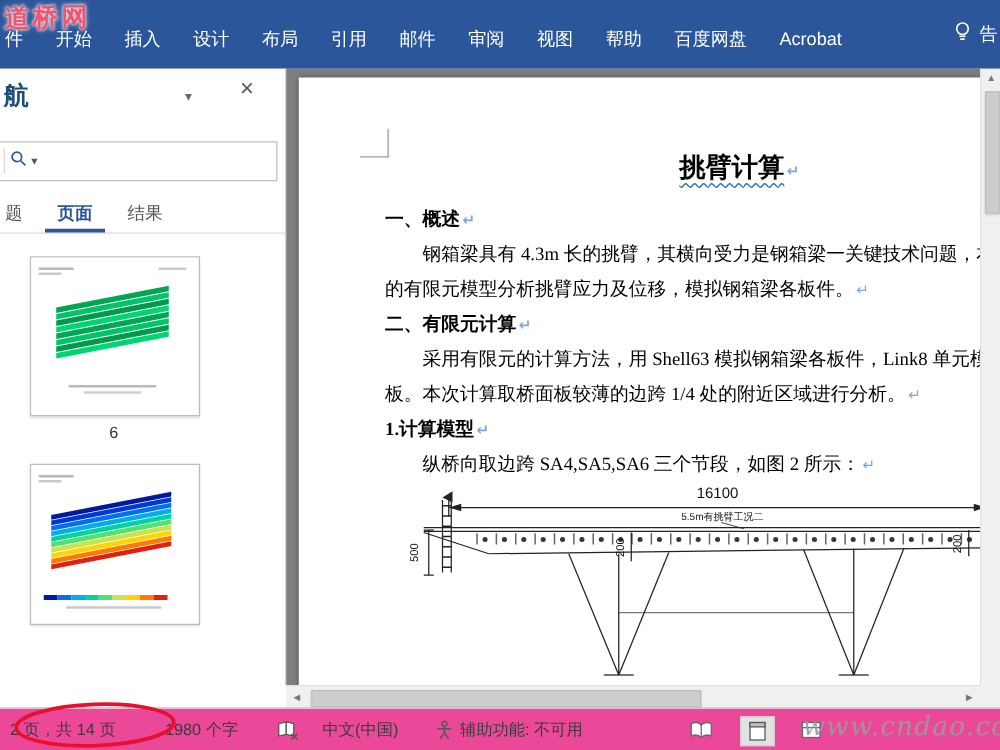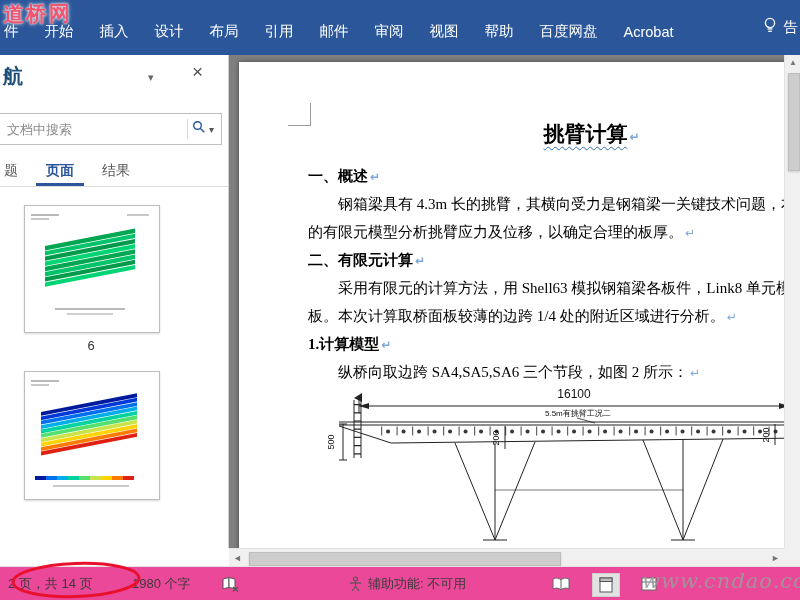--- a/index.html
+++ b/index.html
@@ -115,21 +115,20 @@
       <span class="label">告</span>
     </div>
   </div>
 
   <div class="navpane">
     <div class="nav-title">航</div>
     <div class="nav-dd">▾</div>
     <div class="nav-close">×</div>
 
     <div class="nav-search">
-      <input type="text" placeholder="文档中搜索" style="">
       <span class="sep"></span>
       <span>
         <svg width="14" height="14" viewBox="0 0 14 14">
           <circle cx="5.5" cy="5.5" r="3.8" fill="none" stroke="#2b579a" stroke-width="1.4"></circle>
           <line x1="8.4" y1="8.4" x2="12.3" y2="12.3" stroke="#2b579a" stroke-width="1.4"></line>
         </svg>
       </span>
       <span class="dd">▾</span>
     </div>
 
@@ -198,21 +197,21 @@
     <div class="page">
       <div class="fold"></div>
 
       <div class="doc-title">
         <span class="t">挑臂计算</span><span class="pilcrow">↵</span>
       </div>
 
       <div class="textblock">
         <div class="tline h"><span>一、概述</span><span class="pilcrow">↵</span></div>
         <div class="tline ind"><span>钢箱梁具有 4.3m 长的挑臂，其横向受力是钢箱梁一关键技术问题，本次计算</span></div>
-        <div class="tline"><span>的有限元模型分析挑臂应力及位移，以确定合理的板厚。</span><span class="pilcrow">↵</span></div>
+        <div class="tline"><span>的有限元模型分析挑臂应力及位移，模拟钢箱梁各板件。</span><span class="pilcrow">↵</span></div>
         <div class="tline h"><span>二、有限元计算</span><span class="pilcrow">↵</span></div>
         <div class="tline ind"><span>采用有限元的计算方法，用 Shell63 模拟钢箱梁各板件，Link8 单元模拟桁架</span></div>
         <div class="tline"><span>板。本次计算取桥面板较薄的边跨 1/4 处的附近区域进行分析。</span><span class="pilcrow">↵</span></div>
         <div class="tline h"><span>1.计算模型</span><span class="pilcrow">↵</span></div>
         <div class="tline ind"><span>纵桥向取边跨 SA4,SA5,SA6 三个节段，如图 2 所示：</span><span class="pilcrow">↵</span></div>
       </div>
 
       <div class="figure">
         <svg width="480" height="162" viewBox="0 0 480 162">
           <g stroke="#222" stroke-width="1" fill="none">
@@ -282,20 +281,21 @@
     <span class="sb-item" style="left:8px;">2 页，共 14 页</span>
     <span class="sb-item" style="left:132px;">1980 个字</span>
     <span class="sb-icon" style="left:222px;">
       <svg width="17" height="16" viewBox="0 0 17 16">
         <path d="M1,3 L7,1.6 V11.4 L1,12.8 Z" fill="#fff" stroke="#555" stroke-width="1"></path>
         <path d="M13,3 L7,1.6 V11.4 L13,12.8 Z" fill="#fff" stroke="#555" stroke-width="1"></path>
         <line x1="11" y1="11" x2="16" y2="15.5" stroke="#555" stroke-width="1.2"></line>
         <line x1="16" y1="11" x2="11" y2="15.5" stroke="#555" stroke-width="1.2"></line>
       </svg>
     </span>
+    <span class="sb-item" style="left:258px;">中文(中国)</span>
     <span class="sb-icon" style="left:348px;">
       <svg width="15" height="16" viewBox="0 0 15 16">
         <circle cx="7.5" cy="3" r="2" fill="none" stroke="#555" stroke-width="1.2"></circle>
         <line x1="2" y1="7" x2="13" y2="7" stroke="#555" stroke-width="1.2"></line>
         <line x1="7.5" y1="5.5" x2="7.5" y2="10.5" stroke="#555" stroke-width="1.2"></line>
         <line x1="7.5" y1="10.5" x2="4" y2="15" stroke="#555" stroke-width="1.2"></line>
         <line x1="7.5" y1="10.5" x2="11" y2="15" stroke="#555" stroke-width="1.2"></line>
       </svg>
     </span>
     <span class="sb-item" style="left:368px;">辅助功能: 不可用</span>

